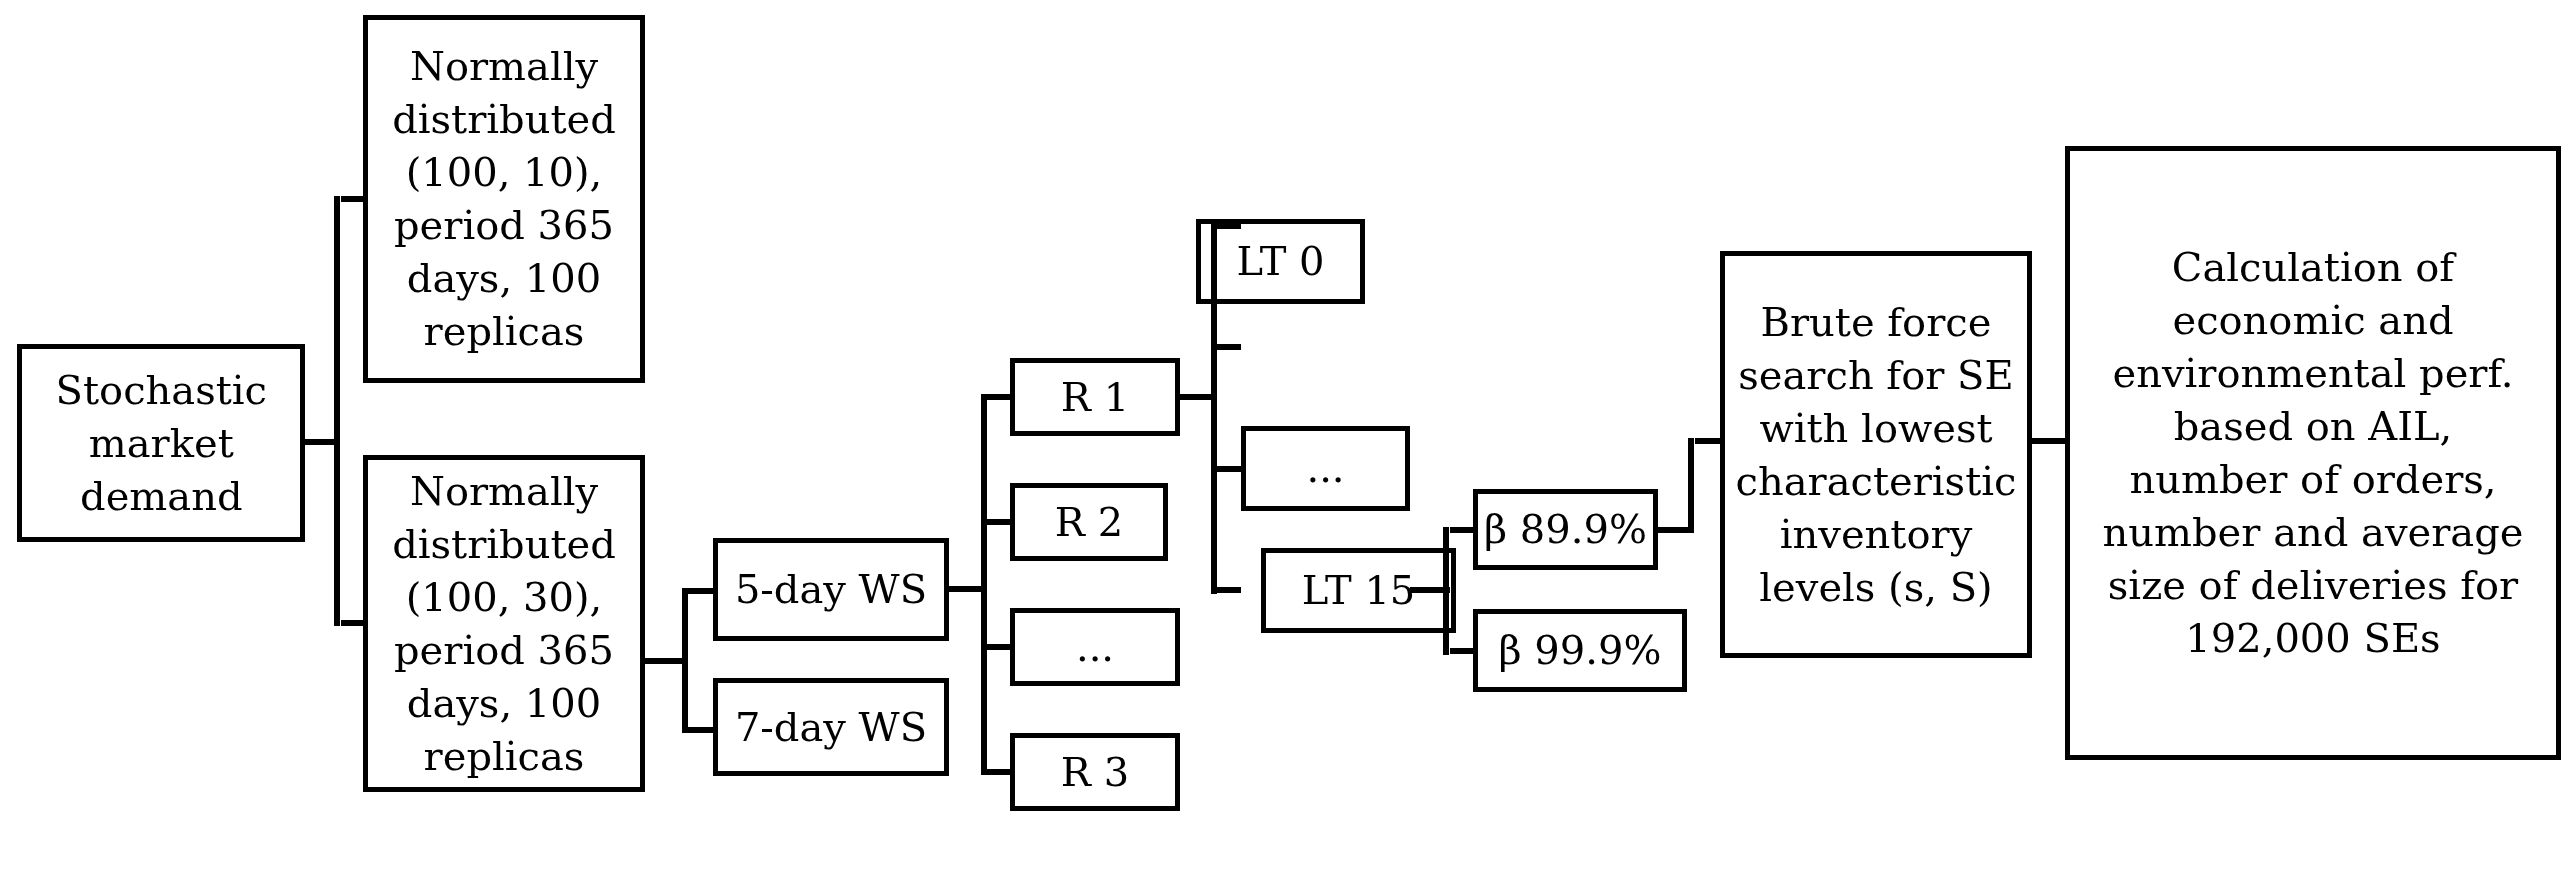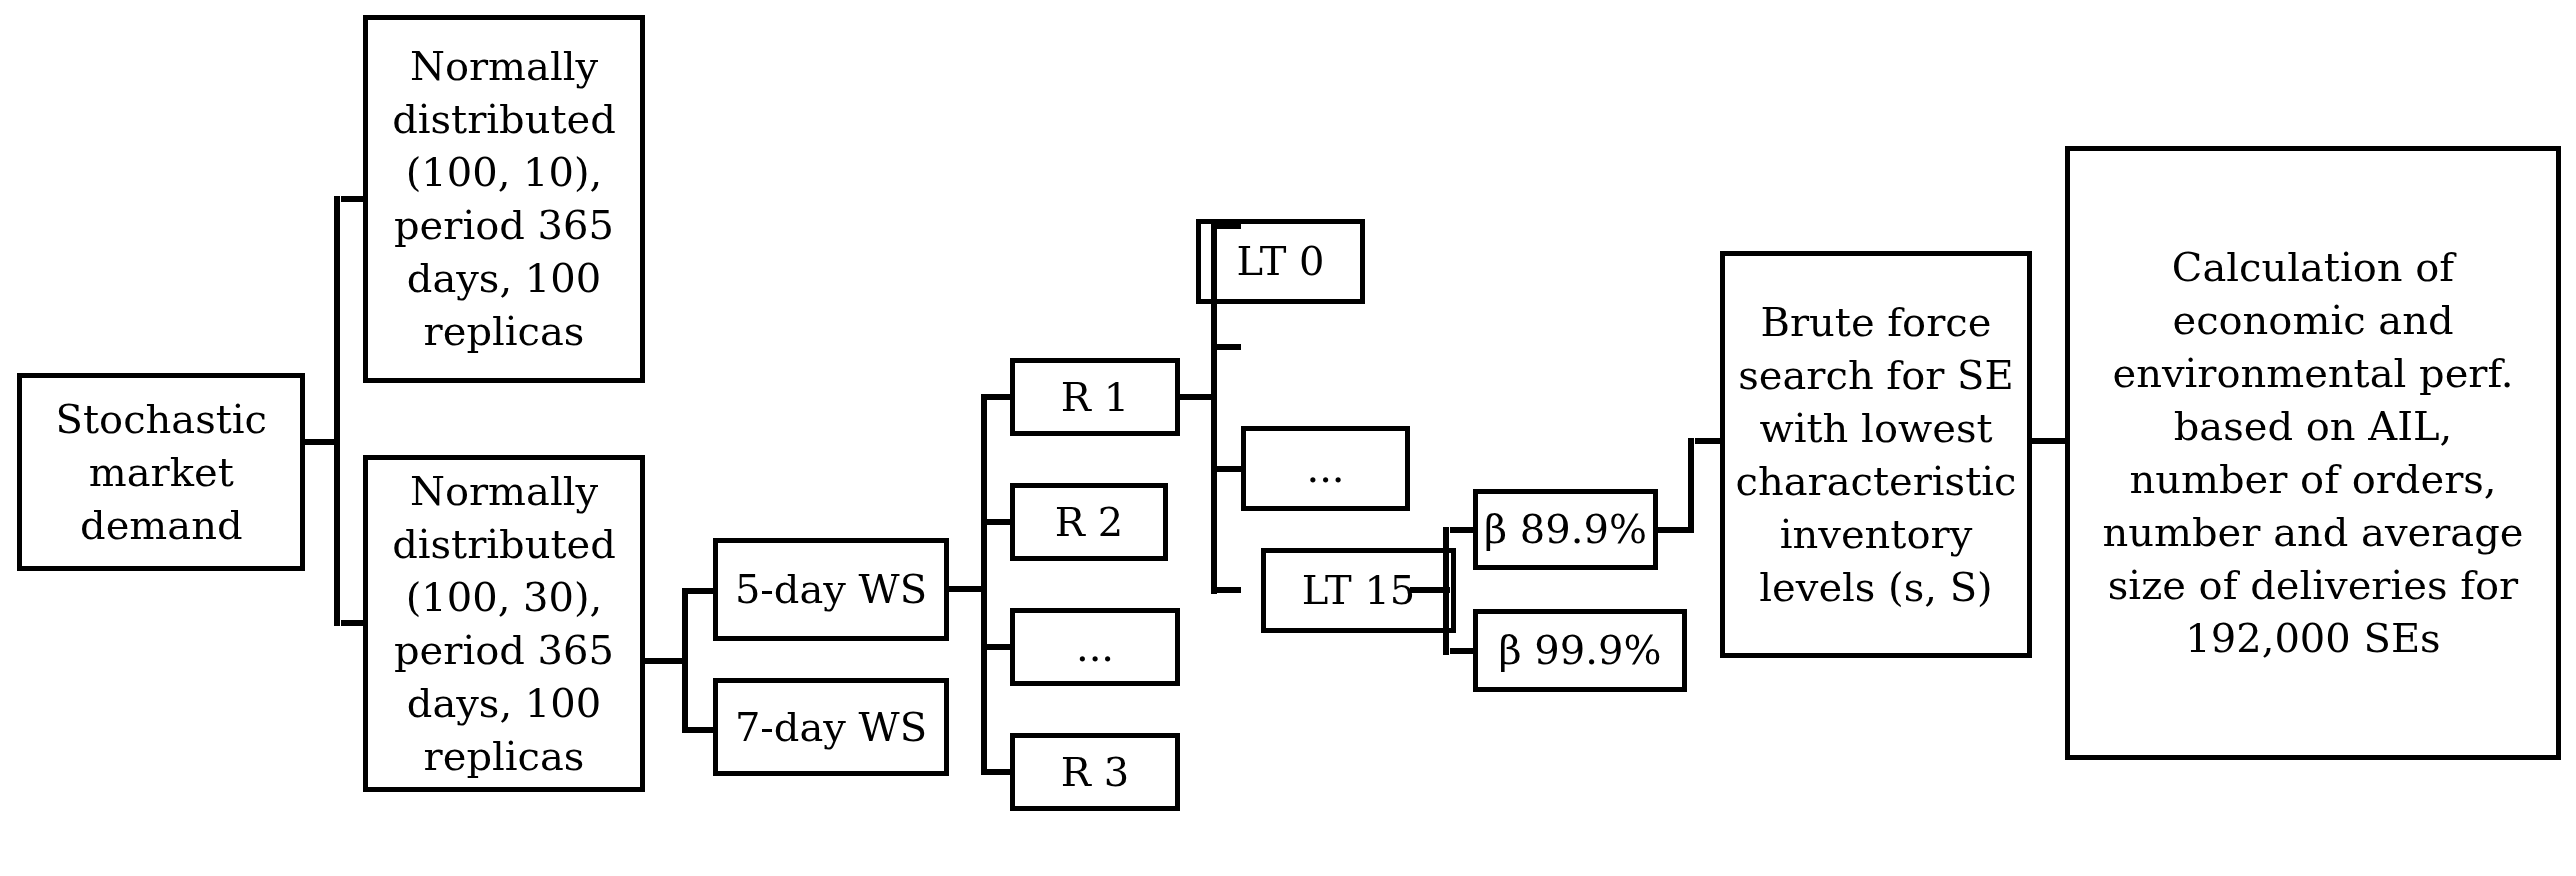--- a/index.html
+++ b/index.html
@@ -32,21 +32,21 @@
   .edge {
     position: absolute;
     background: #000000;
   }
 </style>
 </head>
 <body>
 
 <div class="canvas">
 
-  <div class="node" style="left:17.3px;   top:344px;  width:288px; height:198px;margin-top:29px;">Stochastic
+  <div class="node" style="left:17.3px;   top:344px;  width:288px; height:198px;">Stochastic
 market
 demand</div>
 
   <div class="node" style="left:363px;  top:15.3px;   width:282px; height:368px;">Normally
 distributed
 (100, 10),
 period 365
 days, 100
 replicas</div>
 

